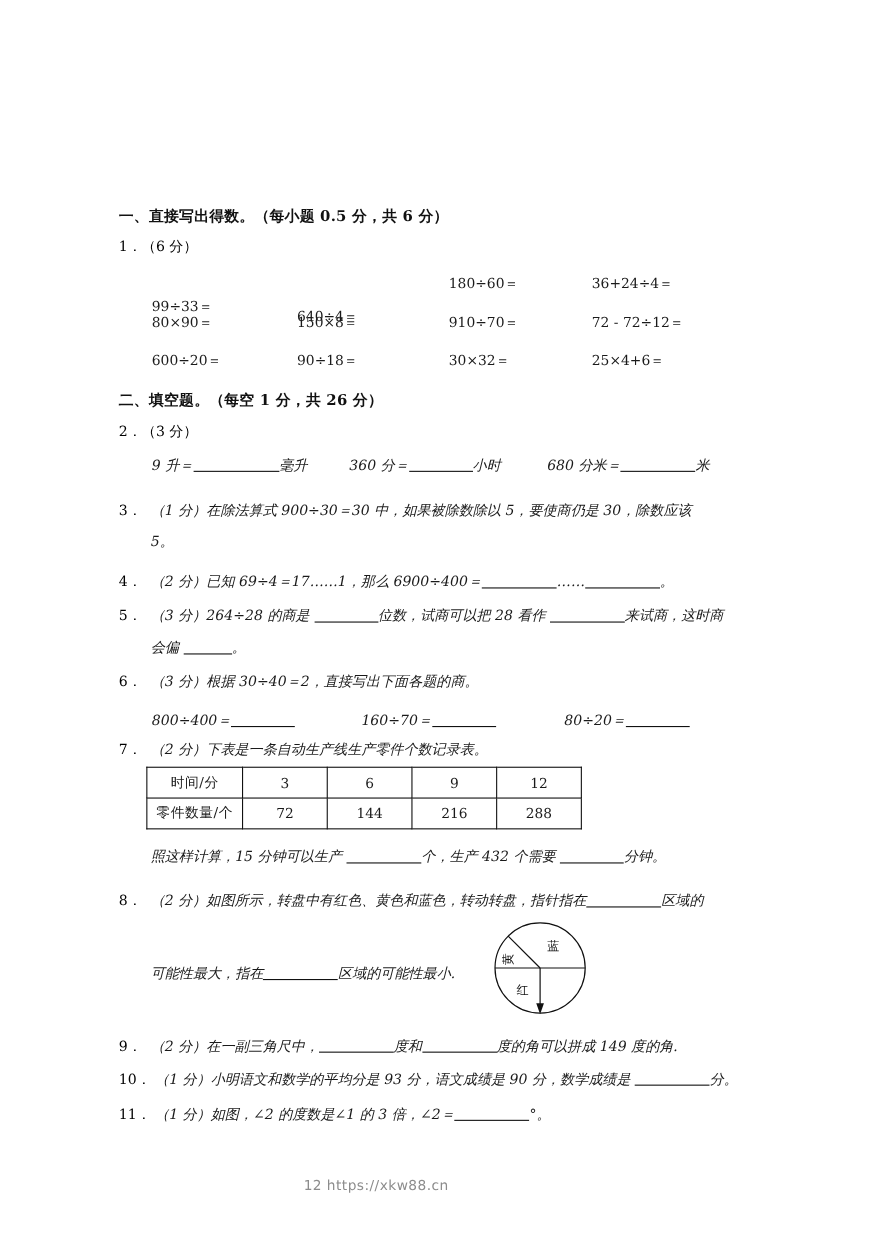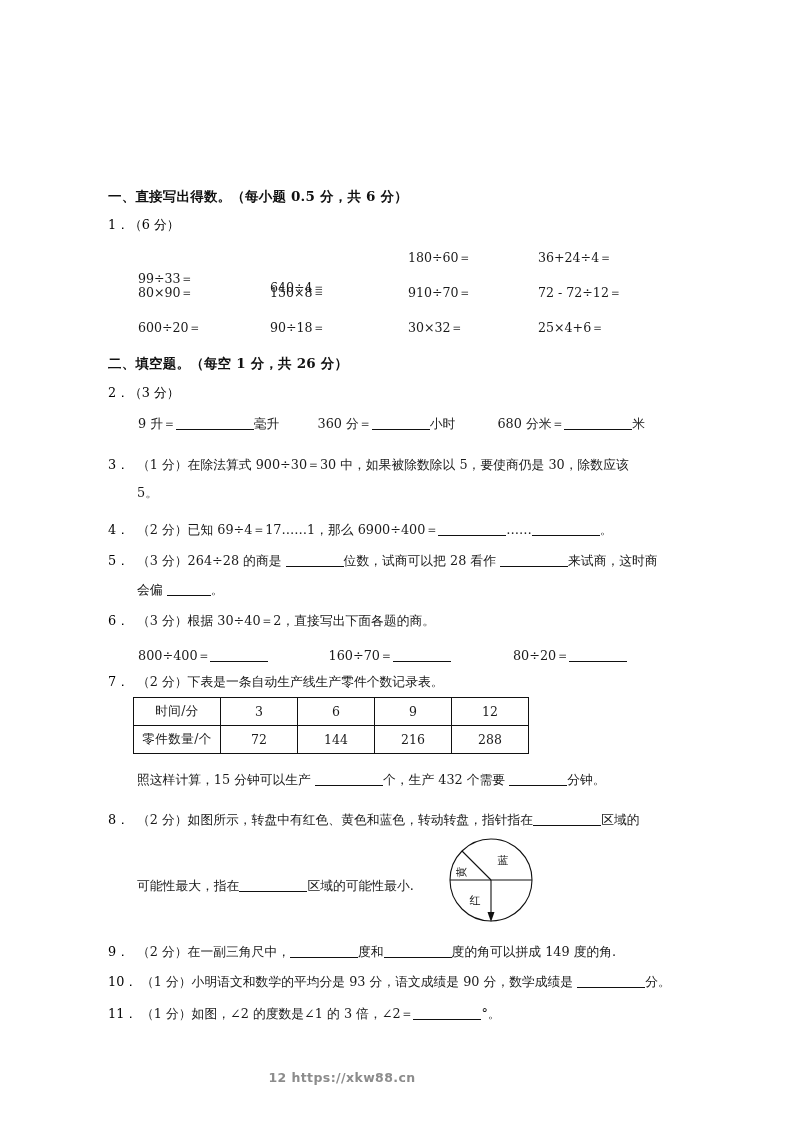--- a/index.html
+++ b/index.html
@@ -40,20 +40,21 @@
     letter-spacing: 0.2px;
     color: #111;
     white-space: nowrap;
   }
   .q-line {
     position: absolute;
     font-size: 12.8px;
     line-height: 20px;
     color: #1a1a1a;
     white-space: nowrap;
+    font-style: italic;
   }
   .q-num {
     position: absolute;
     left: 108px;
     font-size: 12.8px;
     line-height: 20px;
     white-space: nowrap;
     color: #000000;
   }
   .expr {
@@ -116,21 +117,20 @@
   .footer-note {
     position: absolute;
     left: 0;
     top: 1070px;
     width: 684px;
     text-align: center;
     font-size: 12.5px;
     color: #8c8c8c;
     font-family: "DejaVu Sans", "Liberation Sans", sans-serif;
     letter-spacing: 0.4px;
-    font-weight: bold;
   }
 </style>
 </head>
 <body>
 
 <div class="page">
 
 
   <div class="section-head" style="top:188px;">一、直接写出得数。（每小题 0.5 分，共 6 分）</div>
 

